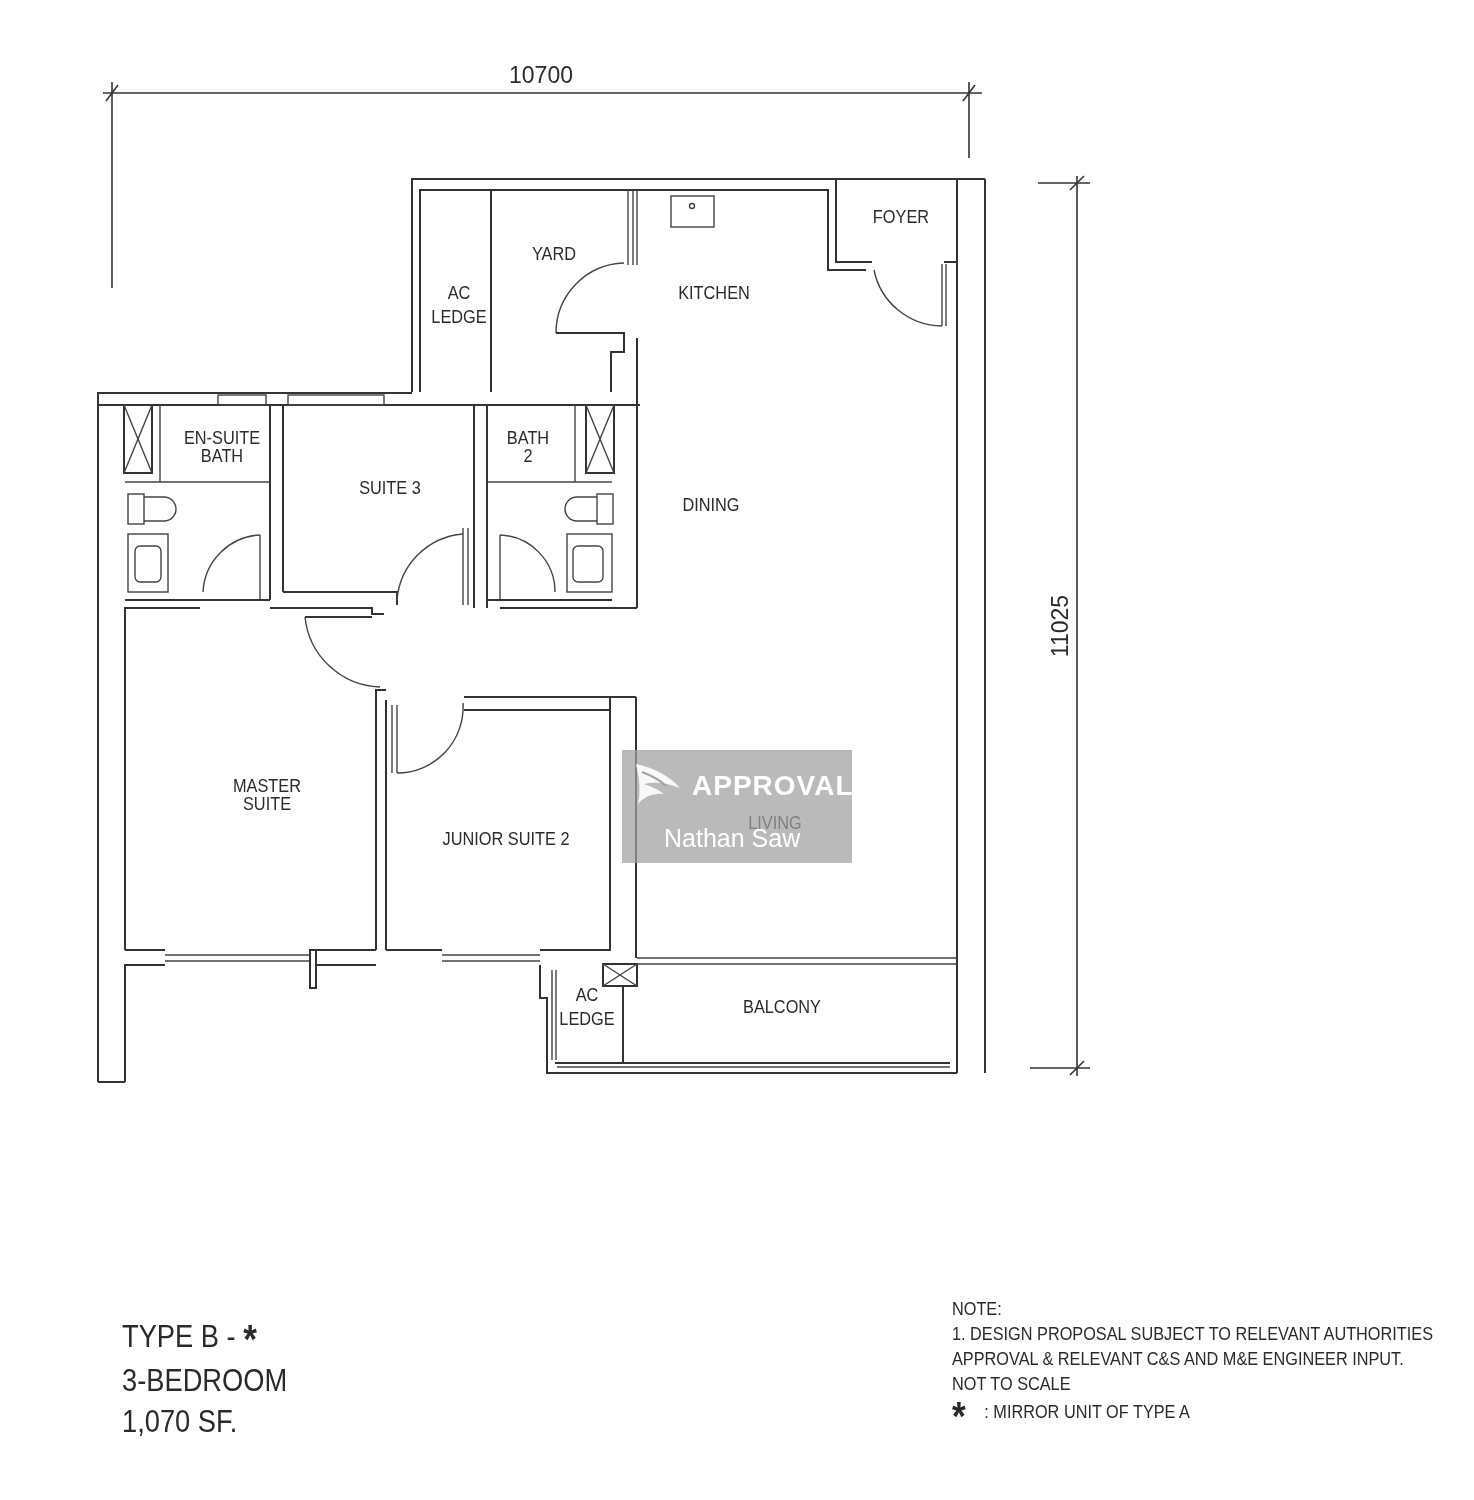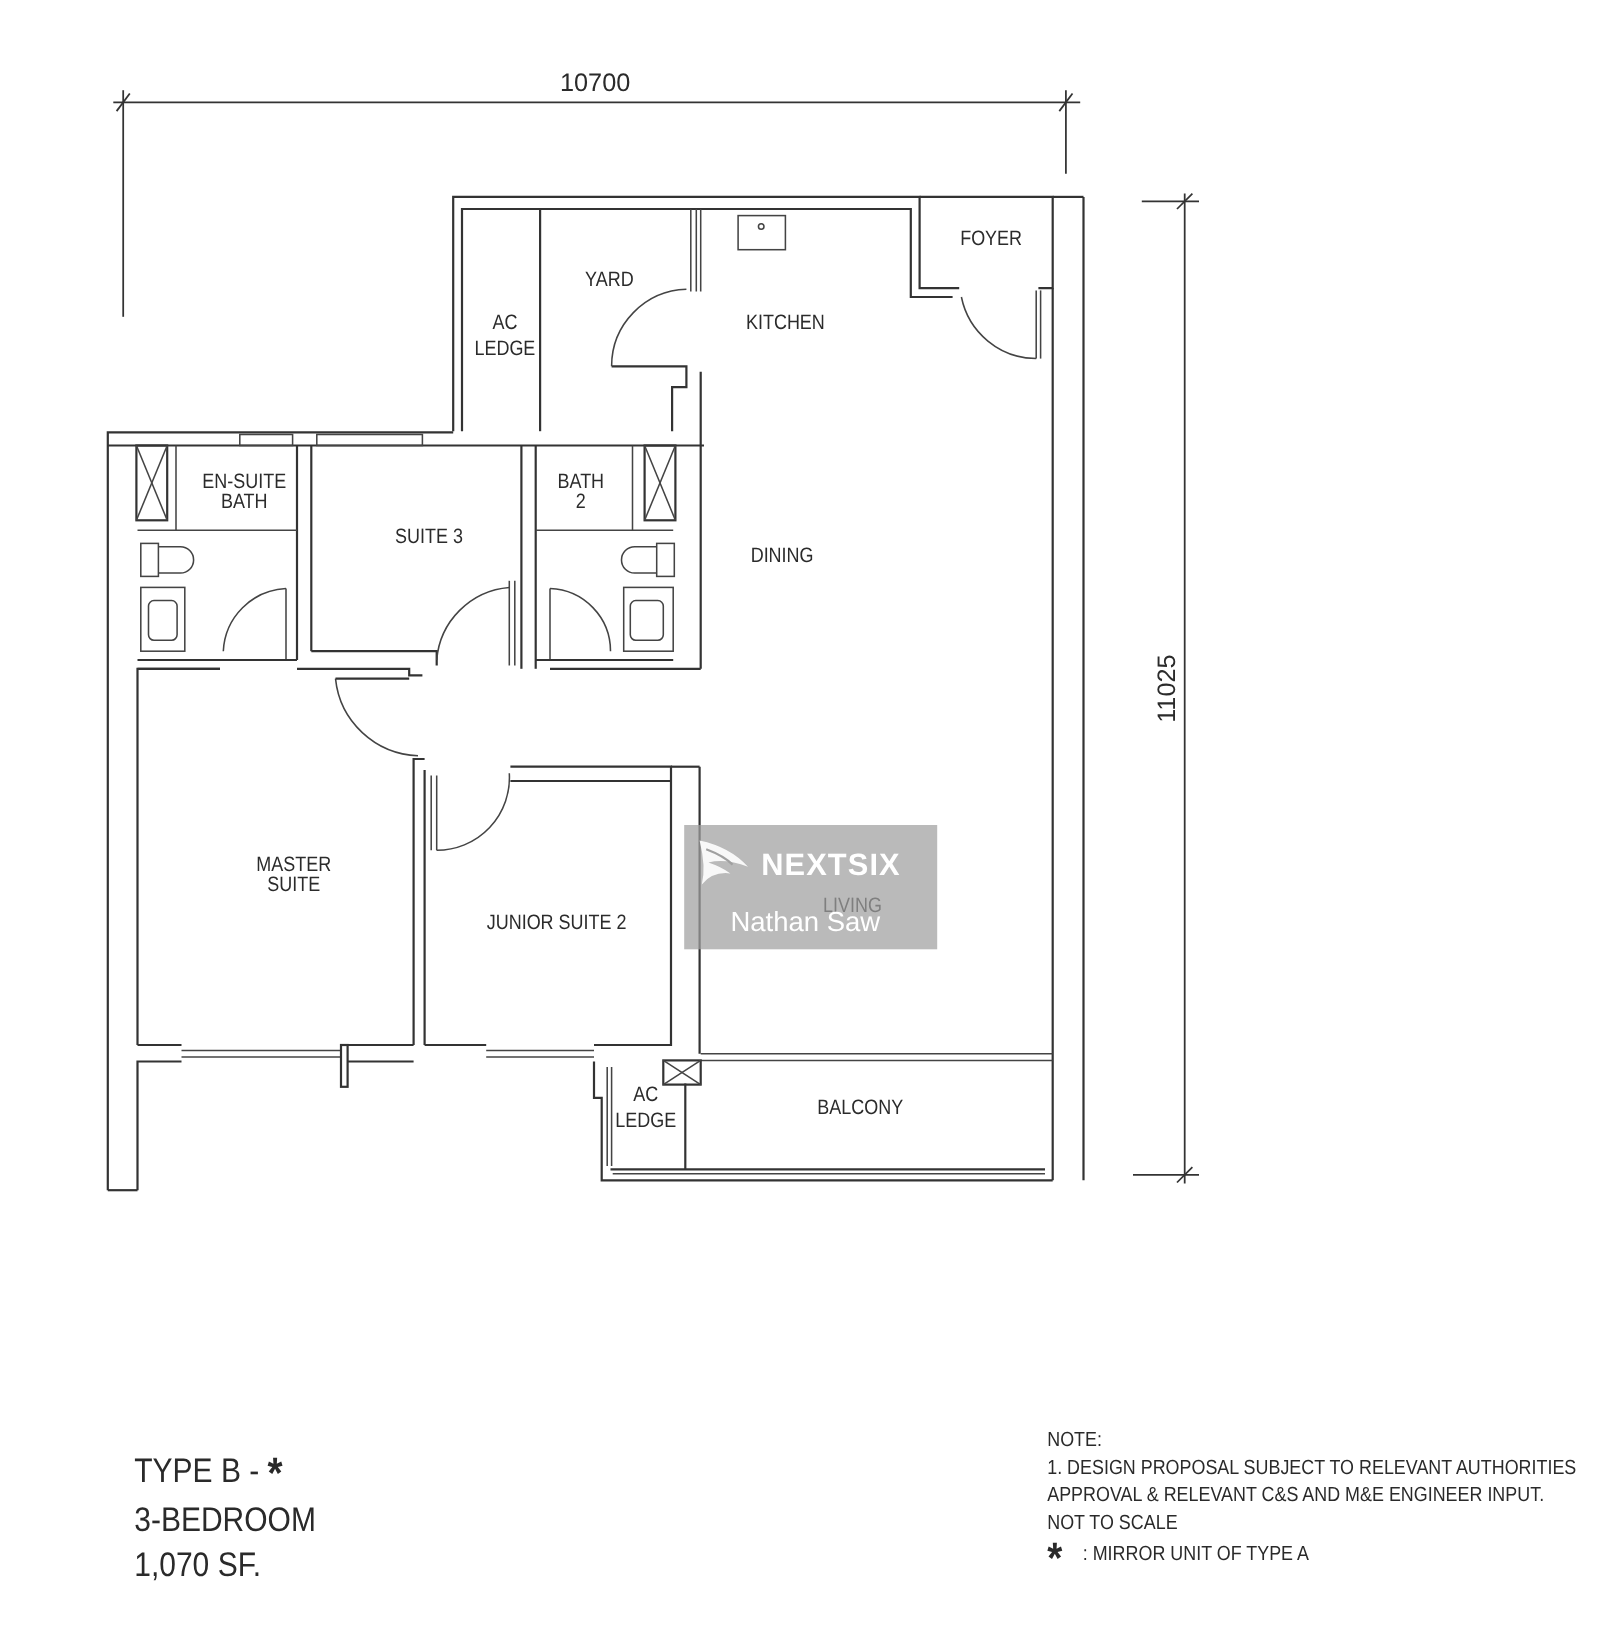--- a/index.html
+++ b/index.html
@@ -182,21 +182,21 @@
   <text class="lbl" x="587" y="1001">AC</text>
   <text class="lbl" x="587" y="1025">LEDGE</text>
   <text class="lbl" x="782" y="1013">BALCONY</text>
 </svg>
 
 <div class="watermark">
   <svg class="wm-logo" viewBox="0 0 52 52">
     <path d="M6,6 Q34,12 50,30 Q30,22 14,26 Q26,30 34,36 Q18,34 8,46 Q12,30 6,6 Z" fill="#ffffff" opacity="0.9"></path>
     <path d="M12,14 Q28,20 36,28" stroke="#a0a0a0" stroke-width="2" fill="none"></path>
   </svg>
-  <div class="wm-brand">NEXTSIX</div>
+  <div class="wm-brand">APPROVAL</div>
   <div class="wm-agent">Nathan Saw</div>
 </div>
 
 <div class="title-block">
   <div class="row">
     <span>TYPE B -</span>
     <span class="star">*</span>
   </div>
   <div class="row">3-BEDROOM</div>
   <div class="row">1,070 SF.</div>

